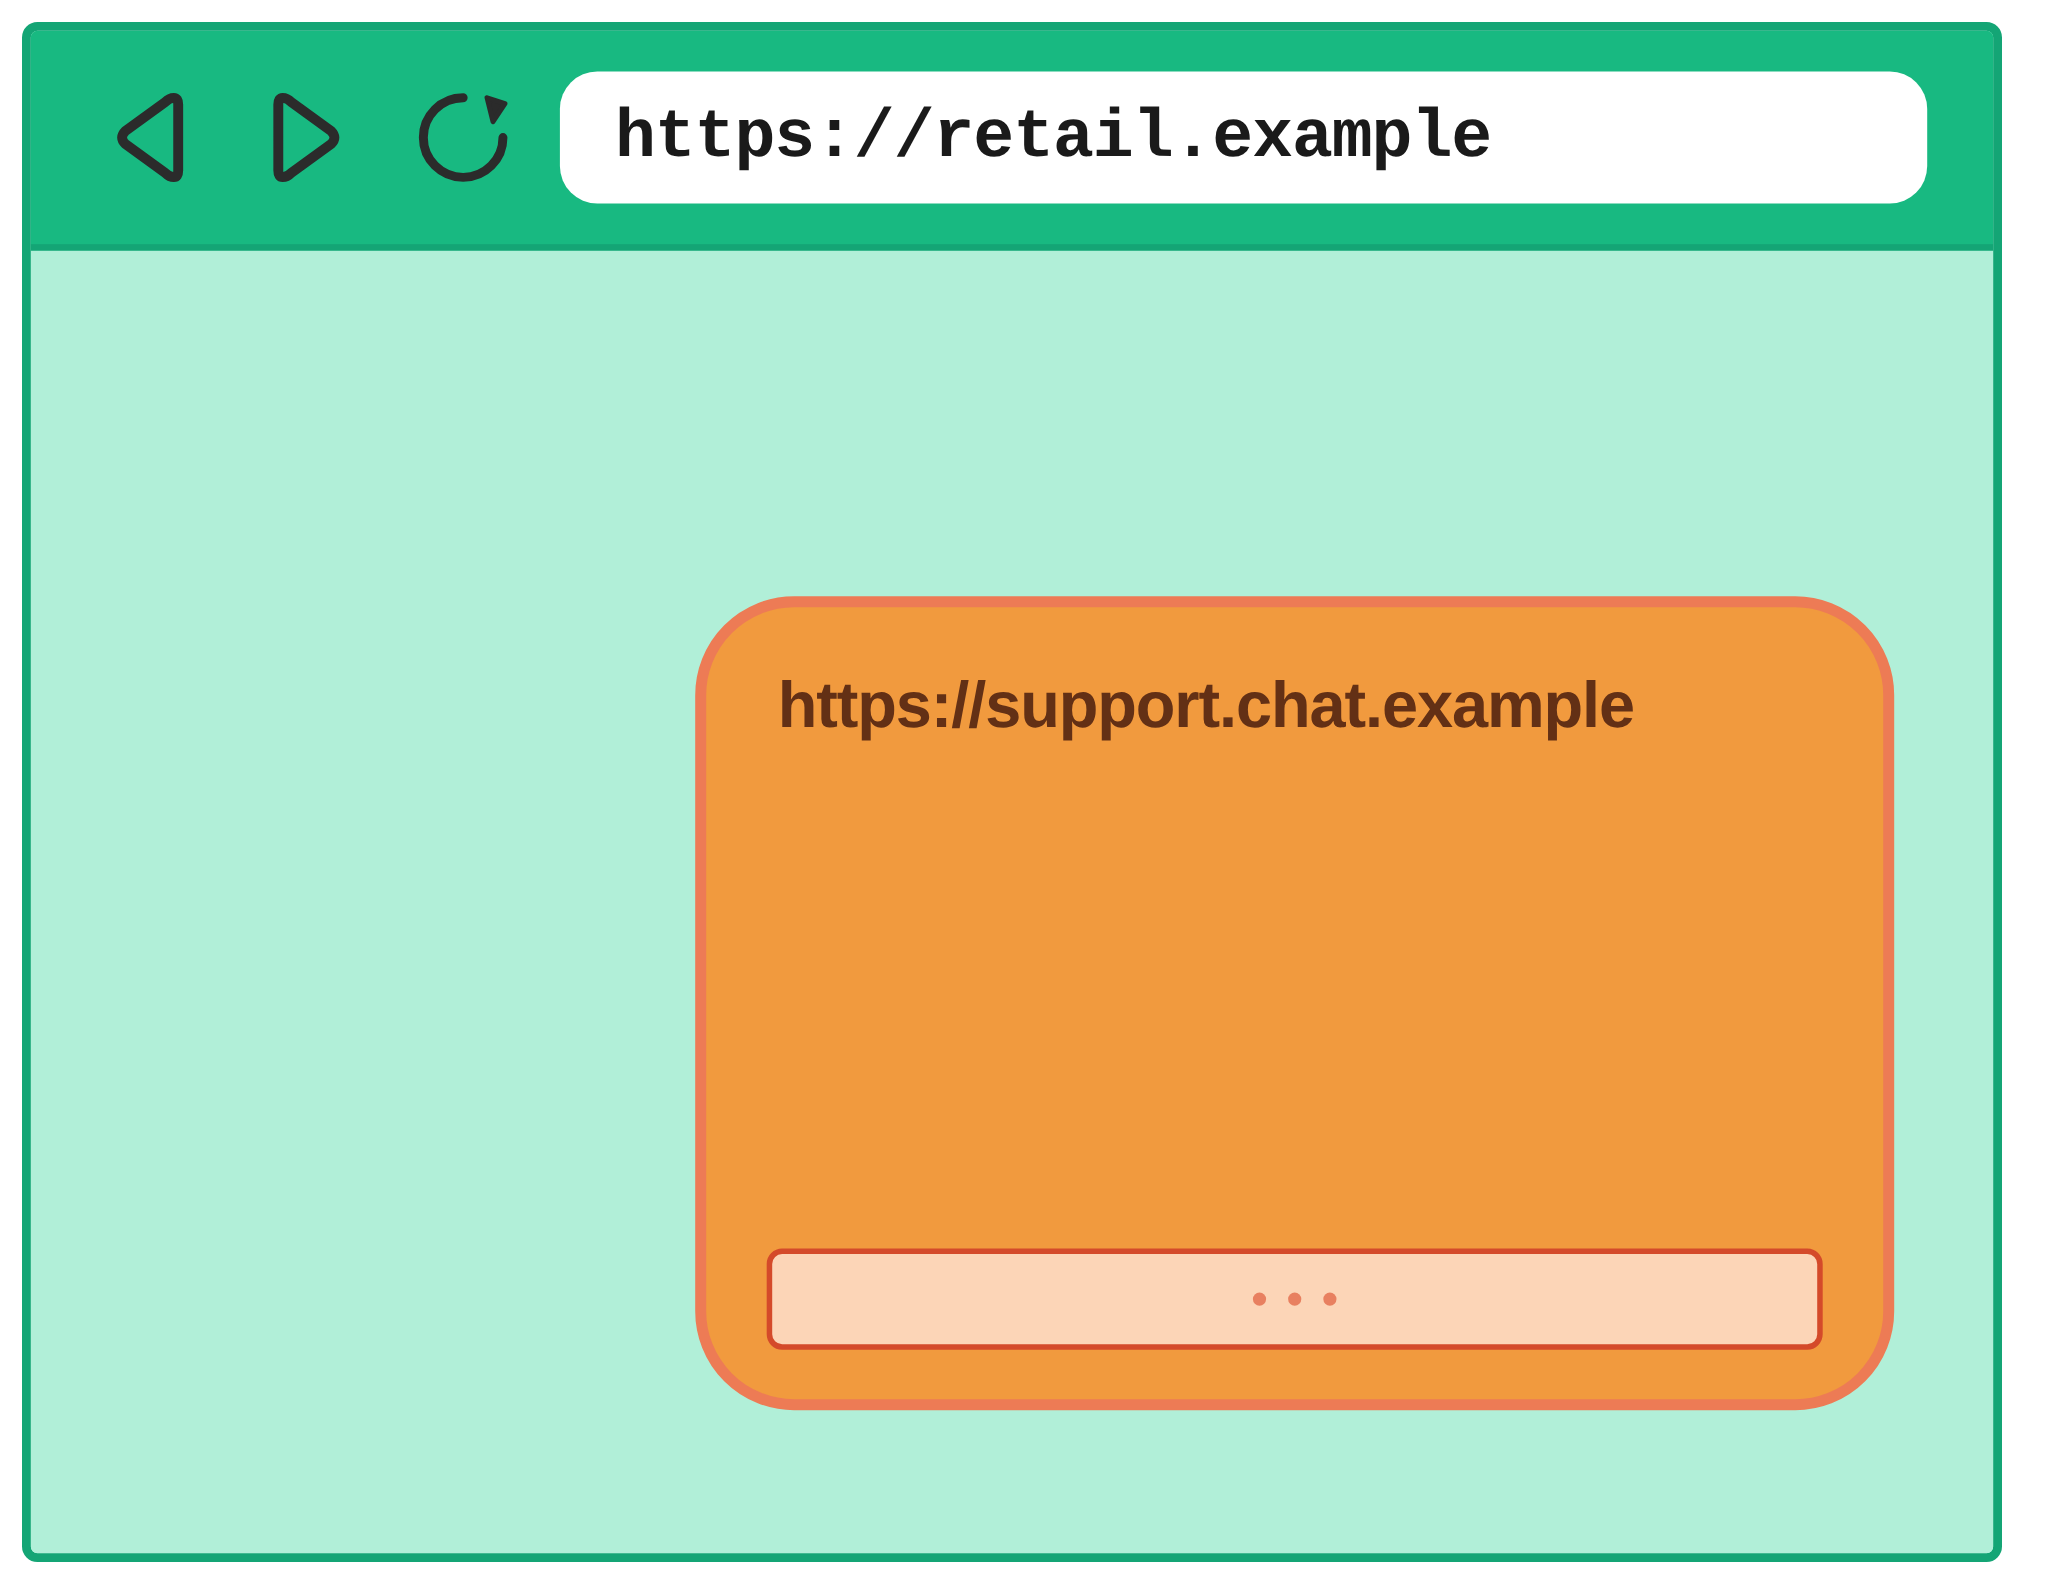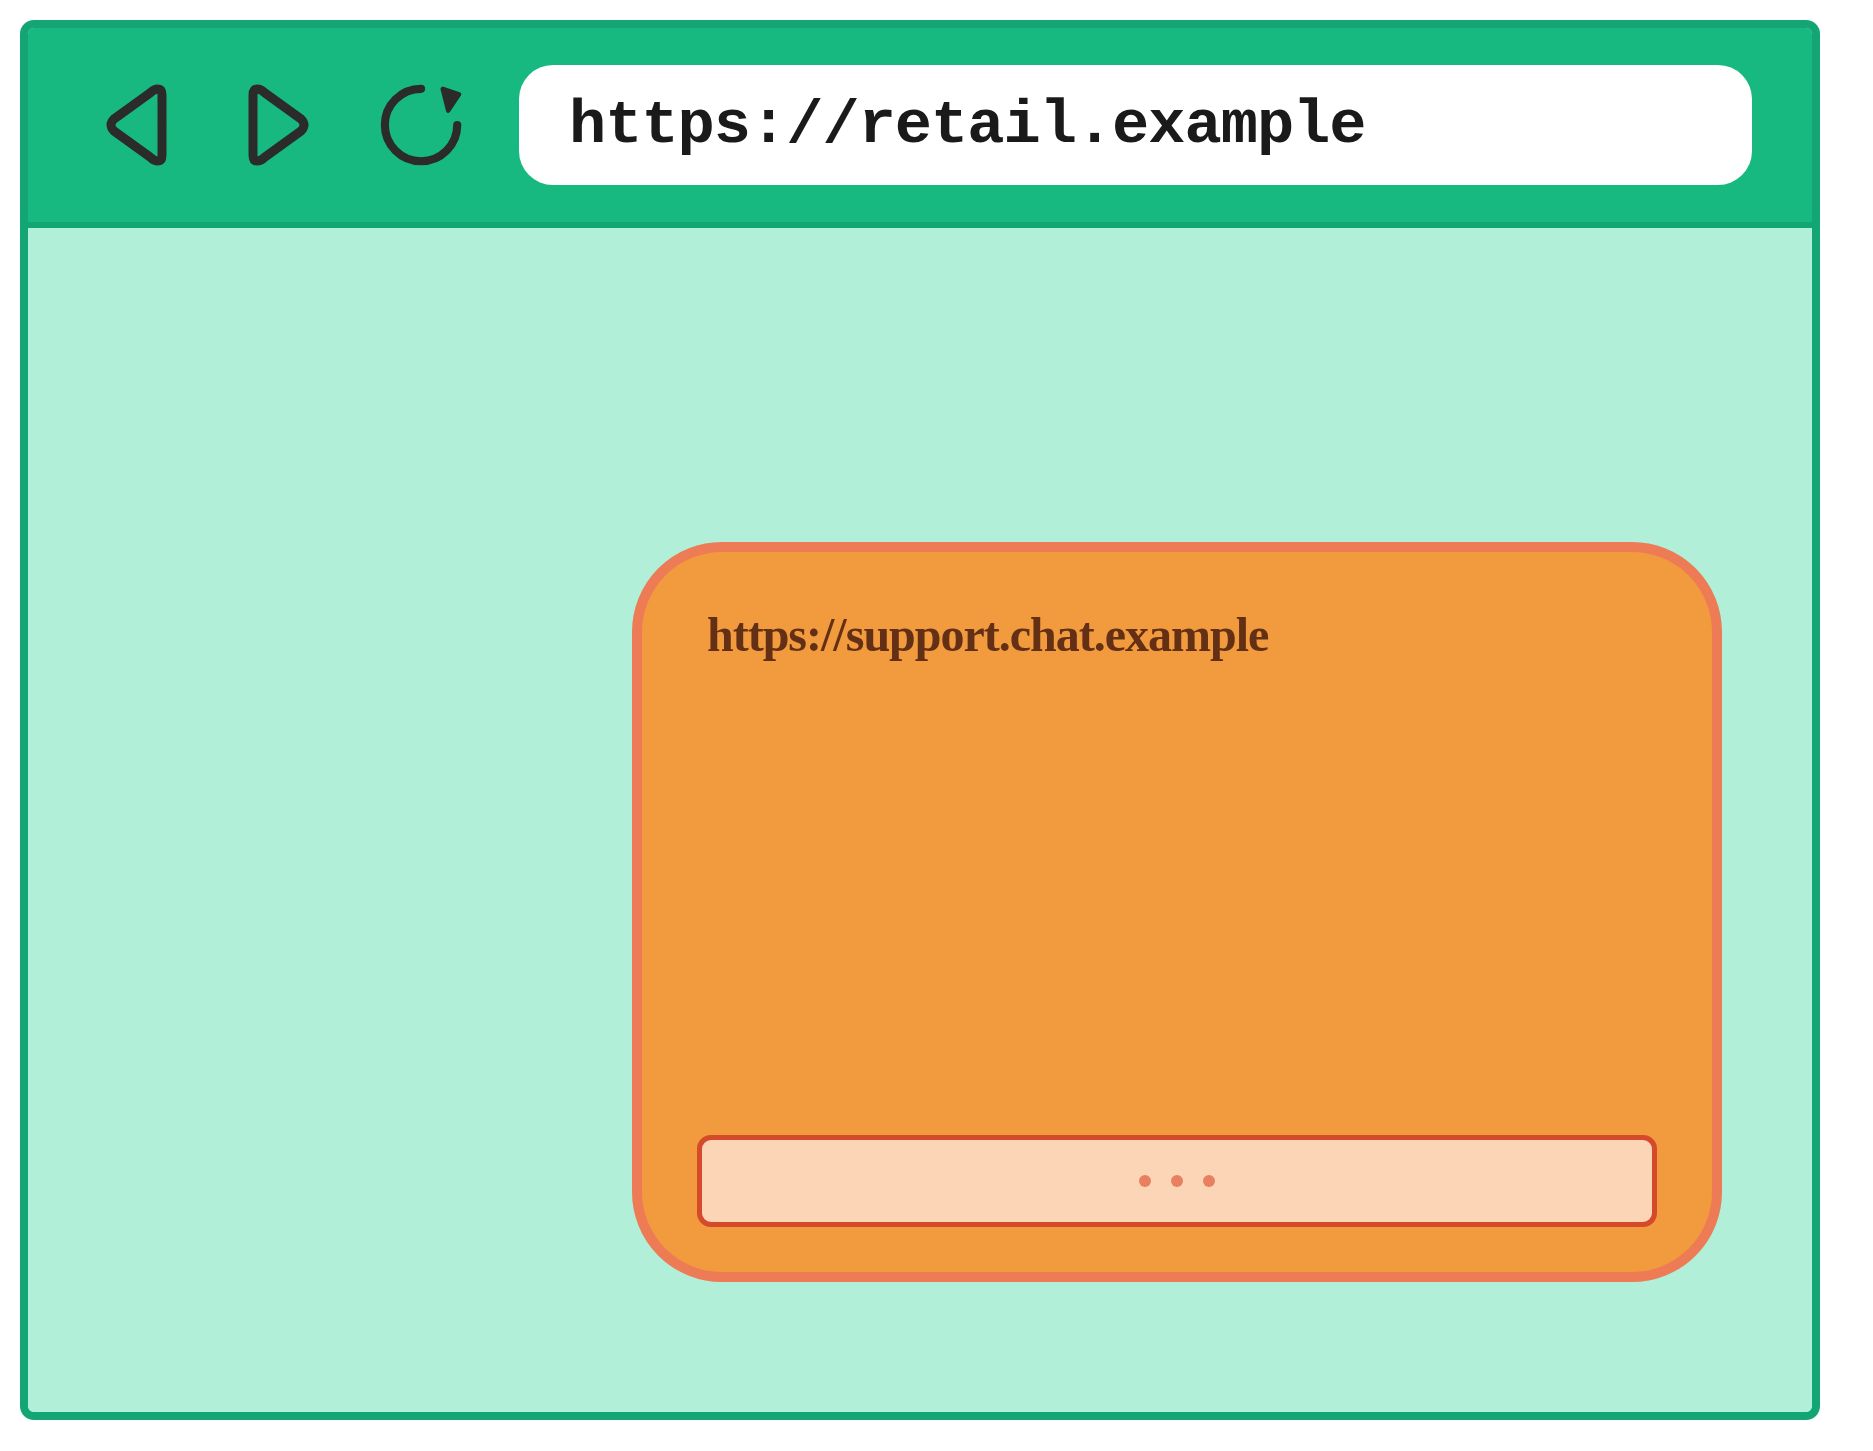--- a/index.html
+++ b/index.html
@@ -21,21 +21,21 @@
       display: flex;
       flex-direction: column;
       background: #b1efd8;
     }
     .browser-toolbar {
       background: #18b981;
       height: 200px;
       display: flex;
       align-items: center;
       padding: 0 60px;
-      gap: 50px;
+      gap: 40px;
       border-bottom: 6px solid #14a575;
     }
     .nav-buttons {
       display: flex;
       align-items: center;
       gap: 48px;
     }
     .nav-icon {
       width: 95px;
       height: 95px;
@@ -69,24 +69,24 @@
       width: 1090px;
       height: 740px;
       background: #f19a3e;
       border: 10px solid #ed7b55;
       border-radius: 90px;
       padding: 55px 55px 45px 55px;
       display: flex;
       flex-direction: column;
     }
     .chat-url {
-      font-size: 48px;
+      font-size: 59px;
       font-weight: 600;
       color: #633015;
-      font-family: Liberation Serif, serif;
+      font-family: Liberation Sans, sans-serif;
       letter-spacing: -1px;
       padding-left: 10px;
     }
     .chat-input-area {
       margin-top: auto;
       height: 92px;
       background: #fcd5b7;
       border: 5px solid #d44a2a;
       border-radius: 14px;
       display: flex;

